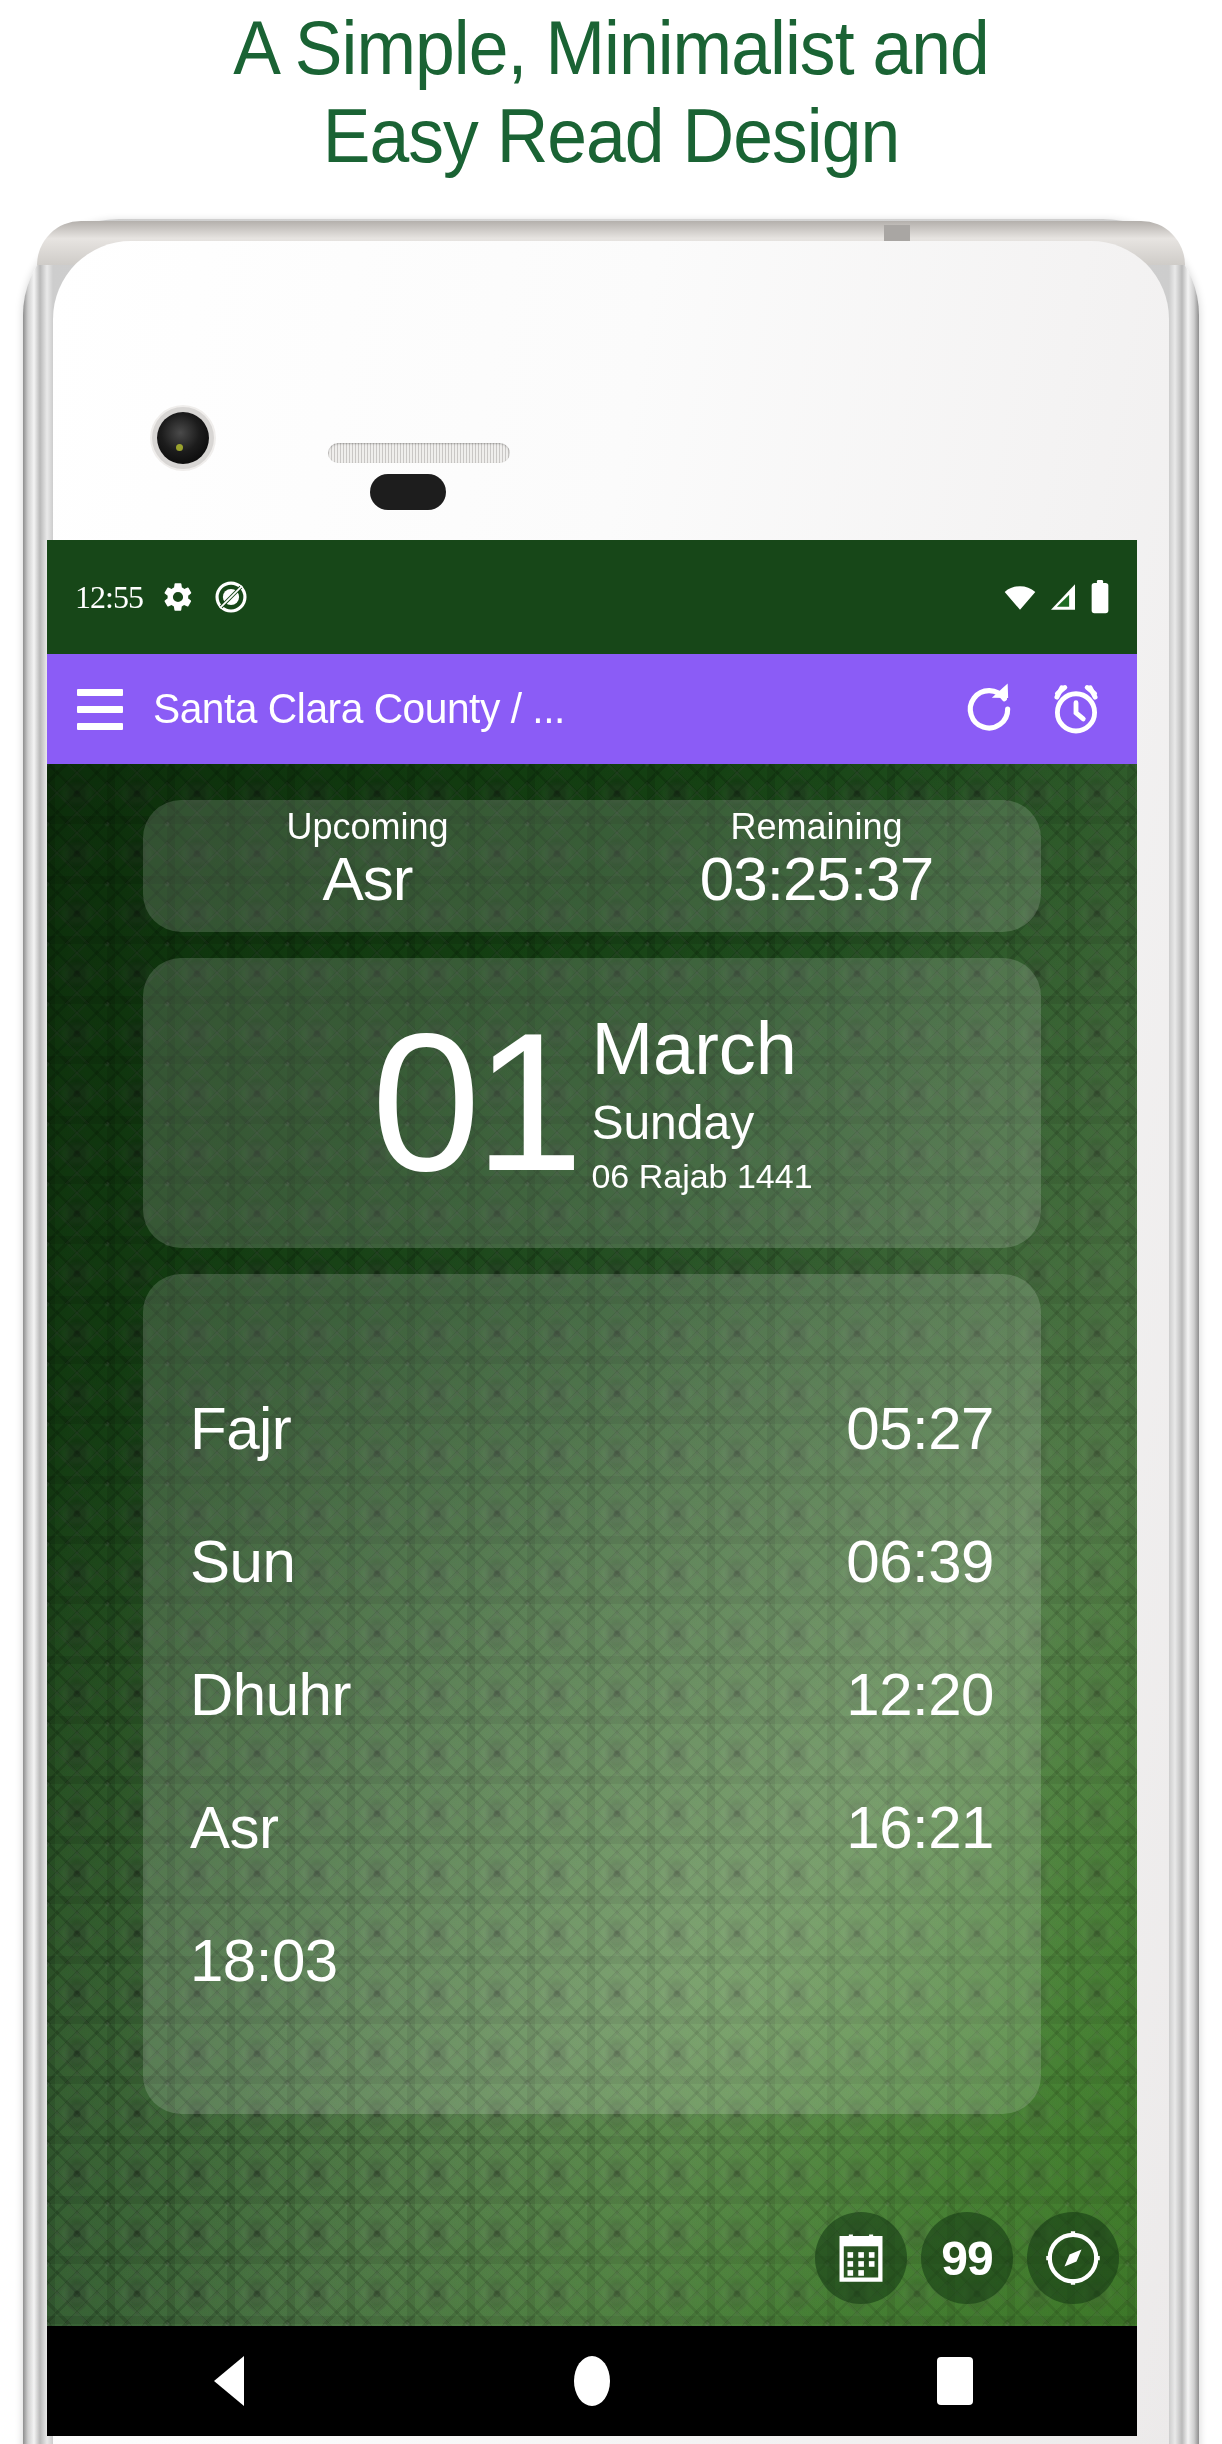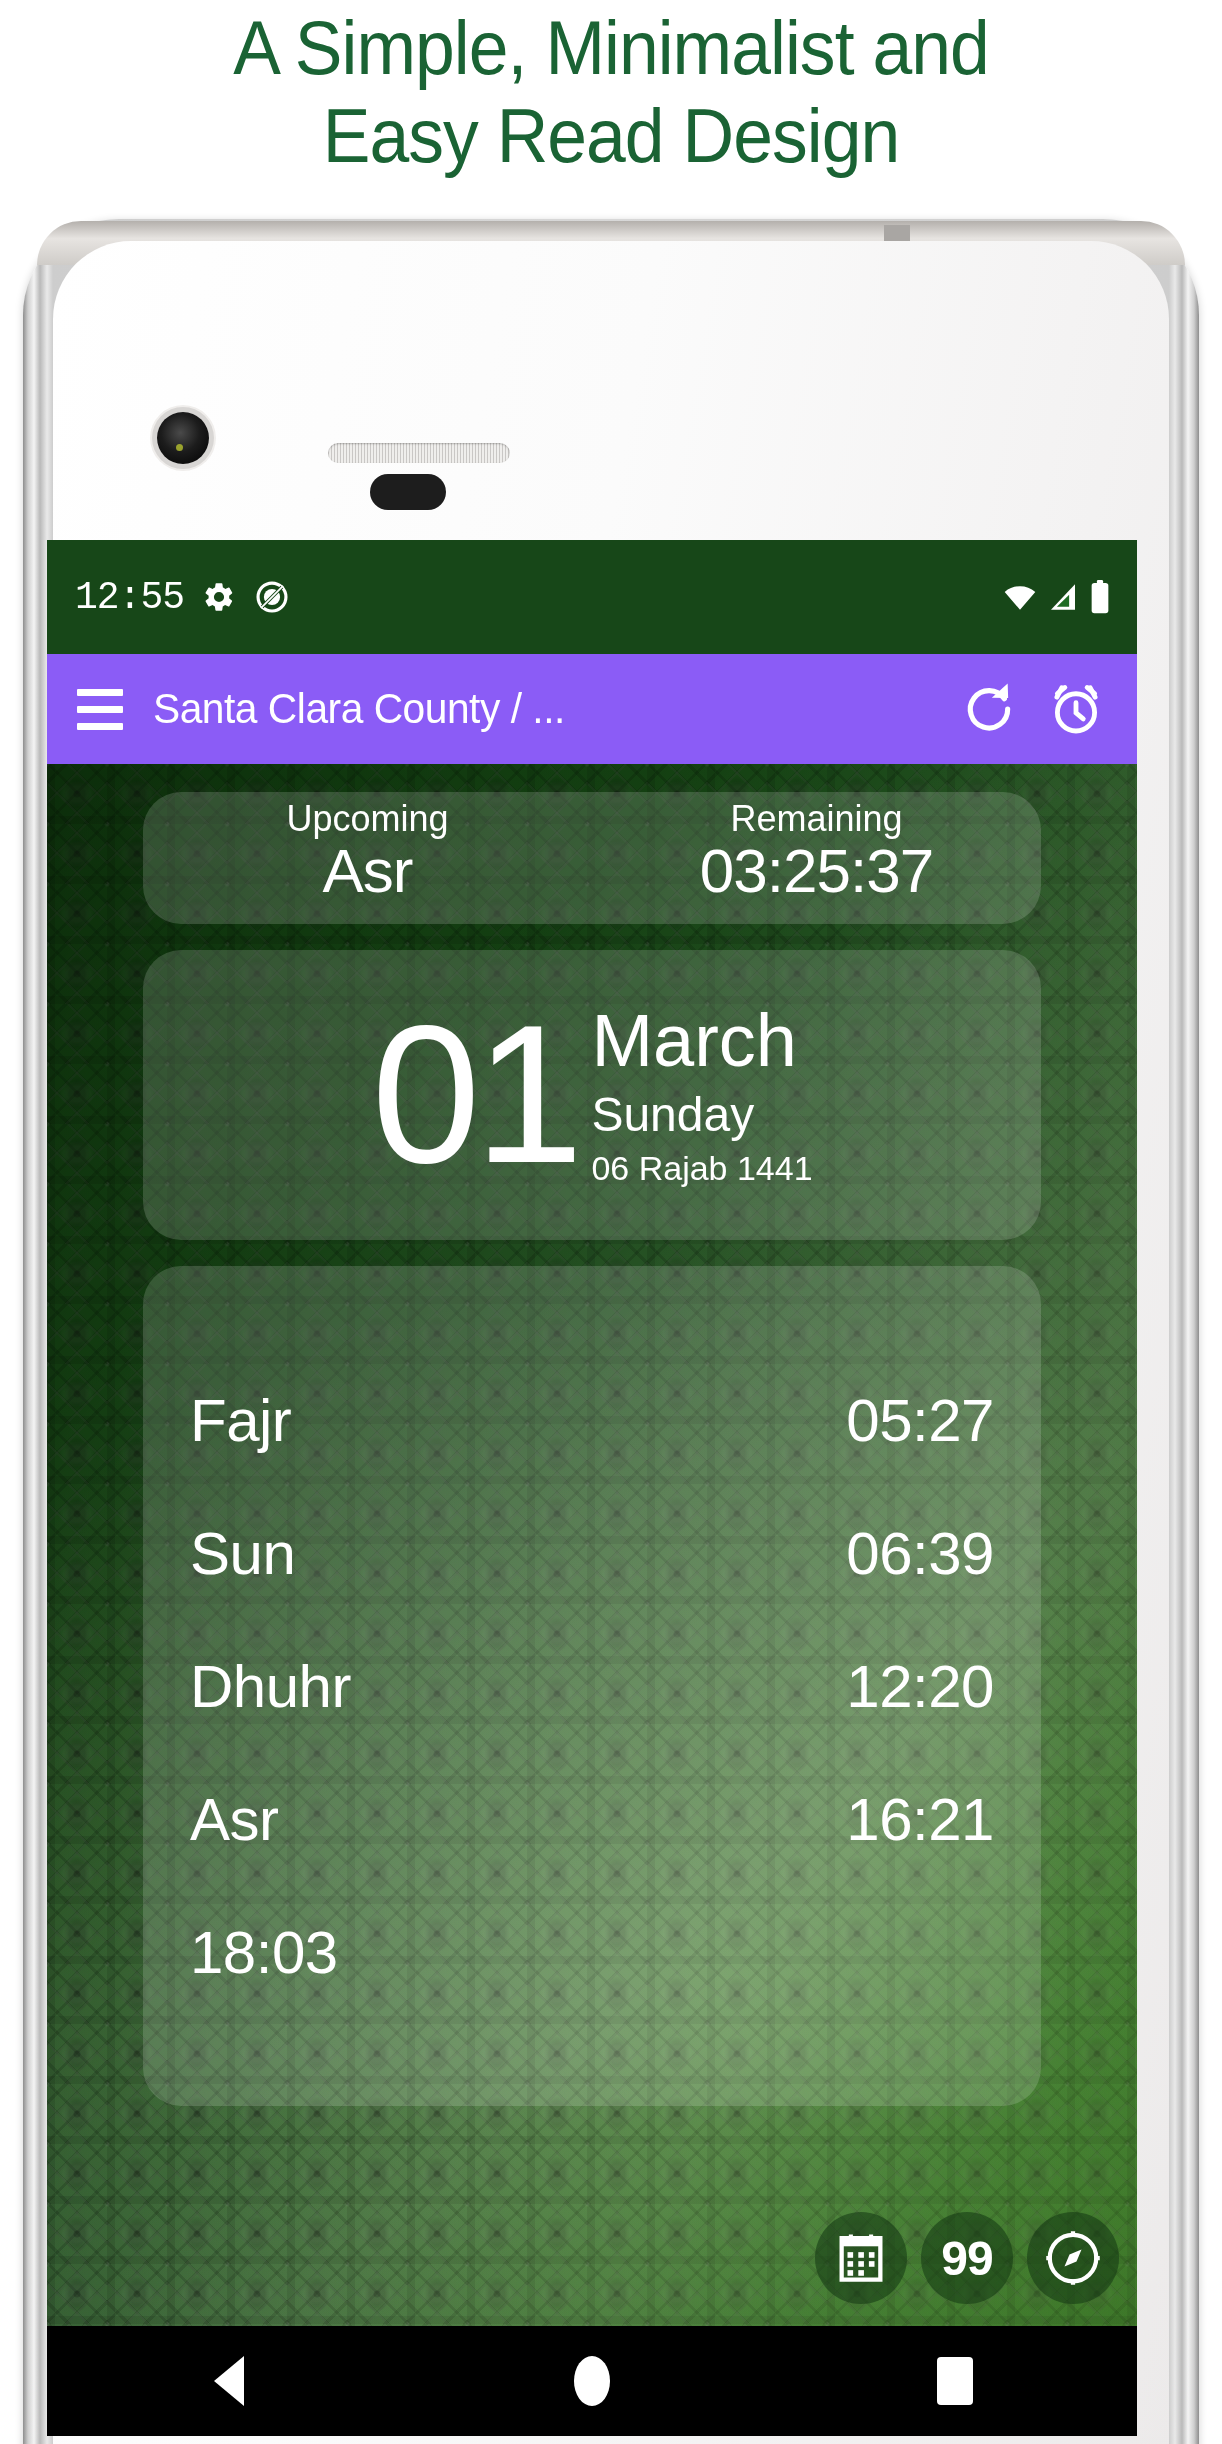--- a/index.html
+++ b/index.html
@@ -157,22 +157,22 @@
   .status-left {
     position: absolute;
     left: 28px;
     top: 0;
     height: 114px;
     display: flex;
     align-items: center;
     gap: 18px;
   }
   .status-time {
-    font-size: 38px;
-    font-family: Liberation Mono, monospace;
+    font-size: 32px;
+    font-family: Liberation Serif, serif;
     letter-spacing: -1px;
   }
   .status-right {
     position: absolute;
     right: 26px;
     top: 0;
     height: 114px;
     display: flex;
     align-items: center;
     gap: 10px;
@@ -285,21 +285,21 @@
     margin: 0 auto;
     width: 898px;
     background: rgba(255,255,255,0.155);
     border-radius: 38px;
     color: #ffffff;
     overflow: hidden;
   }
 
   
   .card-upcoming {
-    margin-top: 28px;
+    margin-top: 36px;
     height: 132px;
     display: flex;
   }
   .up-col {
     flex: 1;
     text-align: center;
     padding-top: 8px;
   }
   .up-label { font-size: 36px; font-weight: 400; line-height: 1.05; }
   .up-value { font-size: 62px; font-weight: 400; line-height: 1.0; margin-top: 2px; letter-spacing: -1px;}

